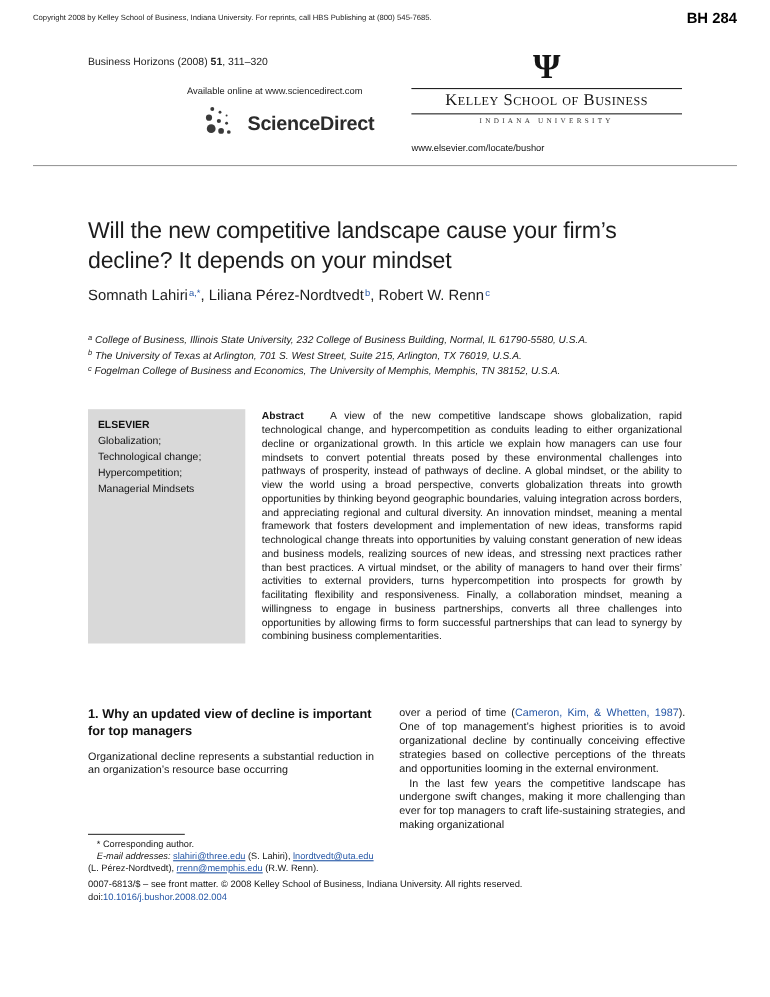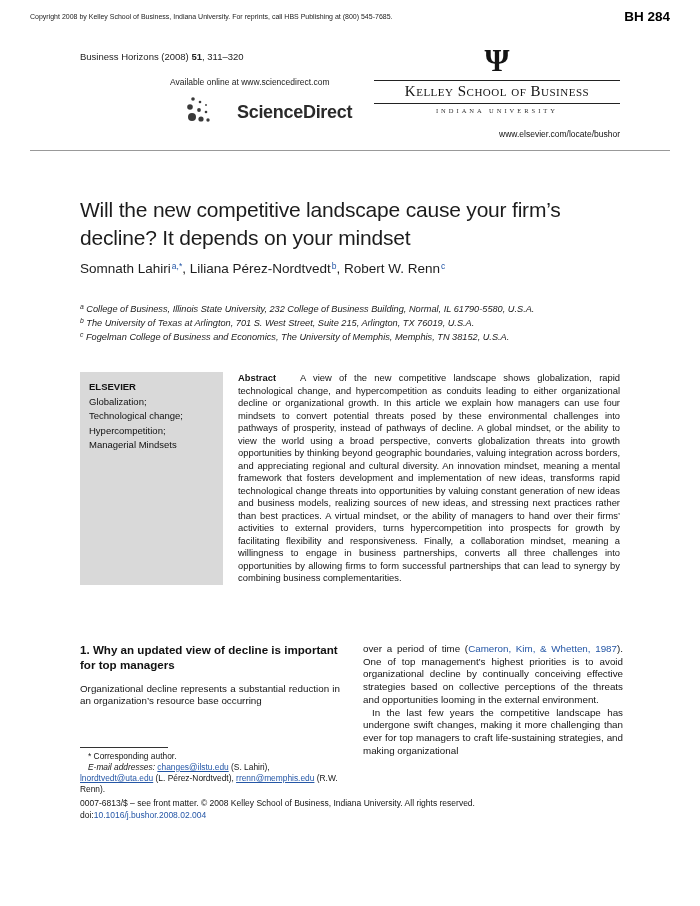--- a/index.html
+++ b/index.html
@@ -10,28 +10,28 @@
 
   .topbar{position:absolute;top:9px;left:30px;width:640px;display:flex;justify-content:space-between;align-items:flex-start;}
   .tiny{font-size:7px;color:#222;padding-top:4px;}
   .bh{font-size:13.5px;font-weight:bold;color:#000;}
 
   .journal-ref{position:absolute;top:51px;left:80px;font-size:9.5px;color:#222;}
   .elsevier{position:absolute;top:61px;left:80px;width:64px;text-align:center;}
   .tree{display:block;margin:0 auto;}
   .elsevier-word{font-family:"Liberation Serif",serif;font-size:10px;letter-spacing:1px;margin-top:1px;color:#1a1a1a;}
   .avail{position:absolute;top:77px;left:170px;width:195px;text-align:left;font-size:8.5px;color:#222;}
-  .sd{position:absolute;top:93px;left:186px;display:flex;align-items:flex-end;gap:17px;}
+  .sd{position:absolute;top:93px;left:186px;display:flex;align-items:flex-end;gap:5px;}
   .sd-word{font-size:18px;font-weight:600;color:#2b2b2b;letter-spacing:-0.3px;line-height:1;padding-bottom:2px;}
 
   .kelley{position:absolute;top:44px;left:374px;width:246px;text-align:center;}
   .trident{font-family:"Liberation Serif",serif;font-size:32px;line-height:1;font-weight:bold;color:#141414;}
   .kelley-name{margin-top:4px;border-top:1.5px solid #222;border-bottom:1.5px solid #222;padding:2px 0 3px;font-family:Liberation Serif, serif;font-variant:small-caps;font-size:15px;letter-spacing:0.5px;color:#141414;}
   .indiana{margin-top:3px;font-family:"Liberation Serif",serif;font-size:6.5px;letter-spacing:3px;color:#333;}
-  .jurl{position:absolute;top:129px;left:374px;width:246px;text-align:right;font-size:8.5px;color:#111;}
+  .jurl{position:absolute;top:129px;left:374px;width:246px;font-size:8.5px;color:#111;}
   .hrule{position:absolute;top:150px;left:30px;width:640px;border-top:1px solid #999;}
 
   .title{position:absolute;top:196px;left:80px;width:508px;font-size:21px;font-weight:400;line-height:1.32;color:#1c1c1c;margin:0;letter-spacing:-0.2px;}
   .authors{position:absolute;top:261px;left:80px;width:530px;font-size:13.5px;color:#1c1c1c;}
   .asup{font-size:8.5px;position:relative;top:-4.5px;color:var(--link-blue,#2456a6);margin-left:1px;}
   .affils{position:absolute;top:303px;left:80px;width:540px;font-size:9.2px;font-style:italic;line-height:1.5;color:#1c1c1c;}
   .fsup{font-size:6.8px;position:relative;top:-3px;}
 
   .absblock{position:absolute;top:372px;left:80px;width:540px;display:flex;}
   .kwbox{flex:0 0 125px;width:125px;background:var(--kw-gray,#d9d9d9);padding:9px;font-size:9.5px;color:#111;}
@@ -119,21 +119,21 @@
     </div>
   </div>
 
   <div class="bodycols">
     <div class="col colL">
       <h2 class="sechead">1. Why an updated view of decline is important for top managers</h2>
       <p class="bp">Organizational decline represents a substantial reduction in an organization’s resource base occurring</p>
       <div class="footnote">
         <div class="fnrule"></div>
         <p class="fnl">* Corresponding author.</p>
-        <p class="fnl"><em>E-mail addresses: </em><a class="link u">changes@ilstu.edu</a><span> (S. Lahiri), </span><a class="link u">lnordtvedt@uta.edu</a><span> (L. Pérez-Nordtvedt), </span><a class="link u">rrenn@memphis.edu</a><span> (R.W. Renn).</span></p>
+        <p class="fnl"><em>E-mail addresses: </em><a class="link u">slahiri@three.edu</a><span> (S. Lahiri), </span><a class="link u">lnordtvedt@uta.edu</a><span> (L. Pérez-Nordtvedt), </span><a class="link u">rrenn@memphis.edu</a><span> (R.W. Renn).</span></p>
       </div>
     </div>
     <div class="col colR">
       <p class="bp"><span>over a period of time (</span><a class="link">Cameron, Kim, &amp; Whetten, 1987</a><span>). One of top management’s highest priorities is to avoid organizational decline by continually conceiving effective strategies based on collective perceptions of the threats and opportunities looming in the external environment.</span></p>
       <p class="bp indent">In the last few years the competitive landscape has undergone swift changes, making it more challenging than ever for top managers to craft life-sustaining strategies, and making organizational</p>
     </div>
   </div>
 
   <div class="footer">
     <div>0007-6813/$ – see front matter. © 2008 Kelley School of Business, Indiana University. All rights reserved.</div>

